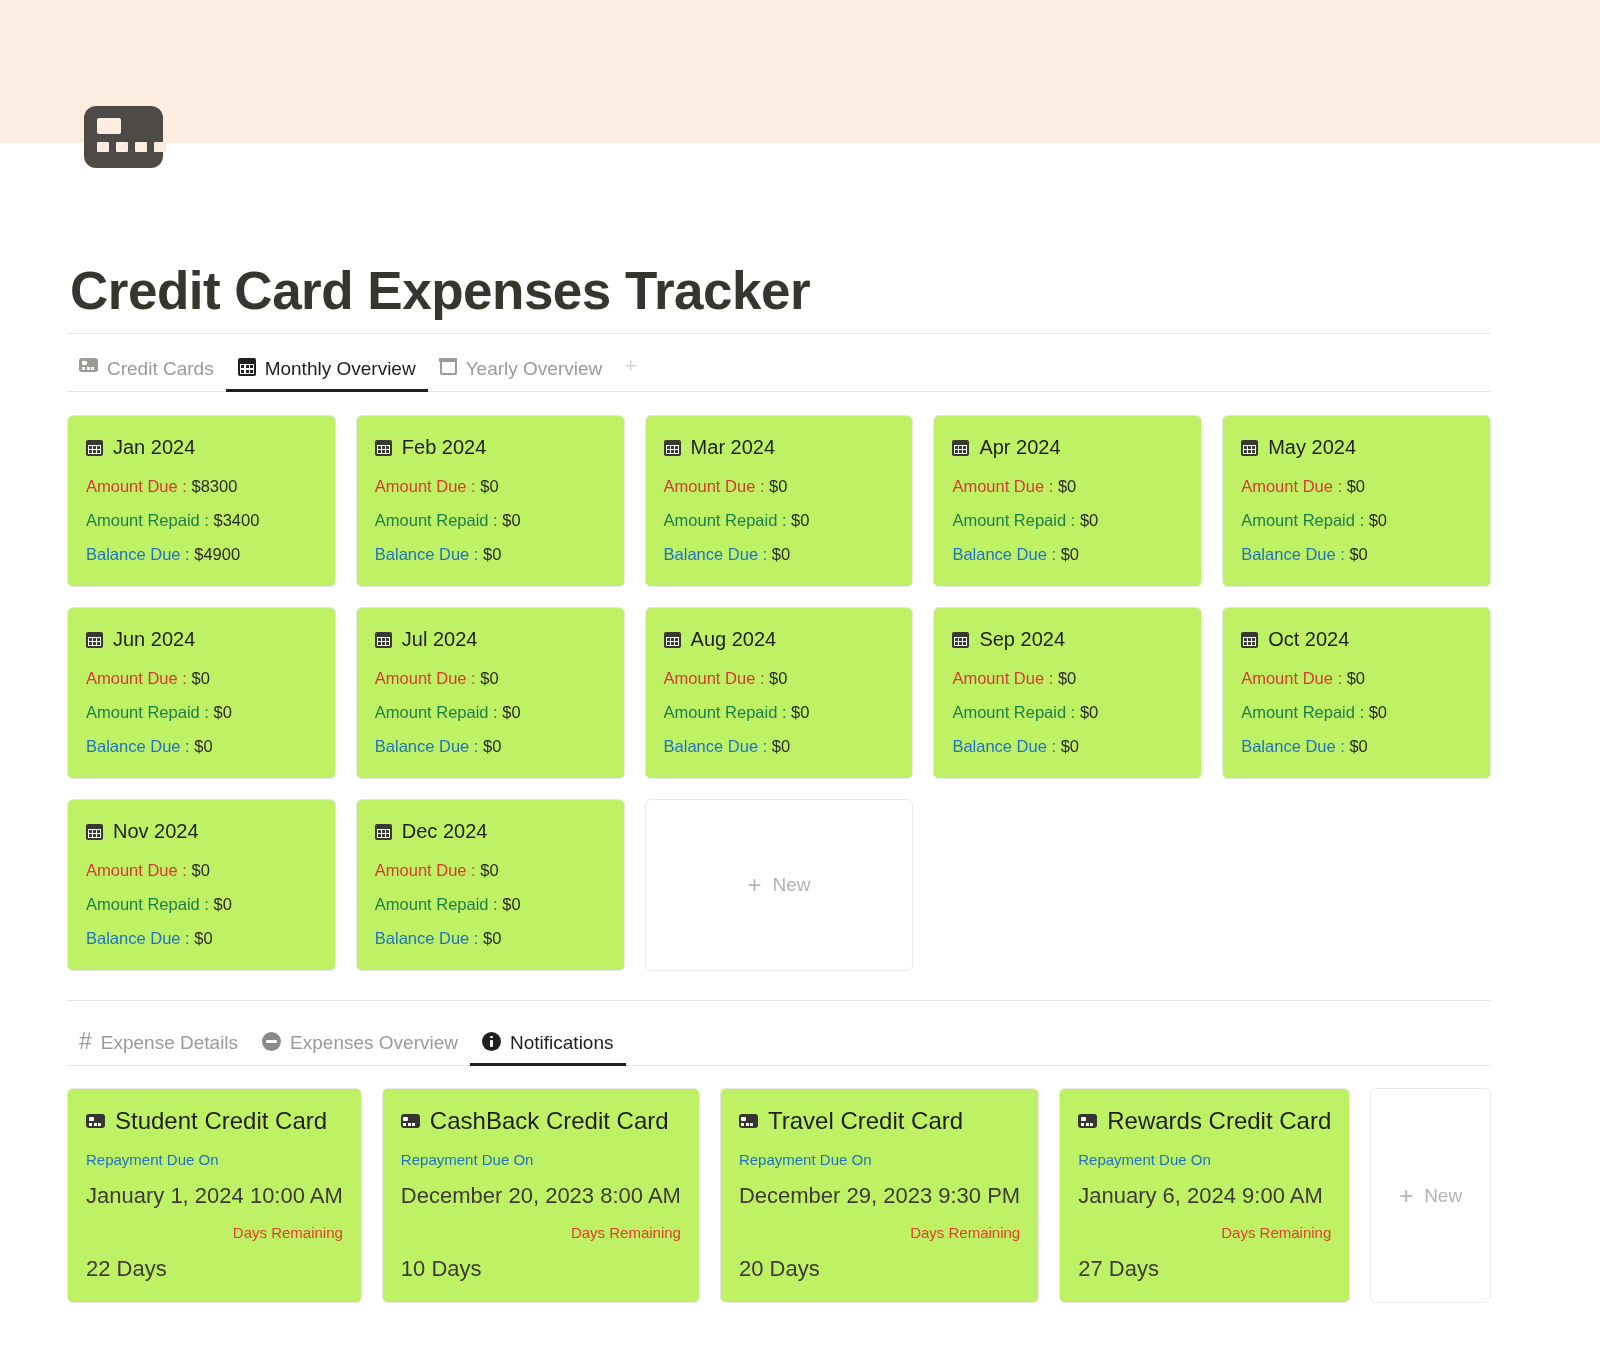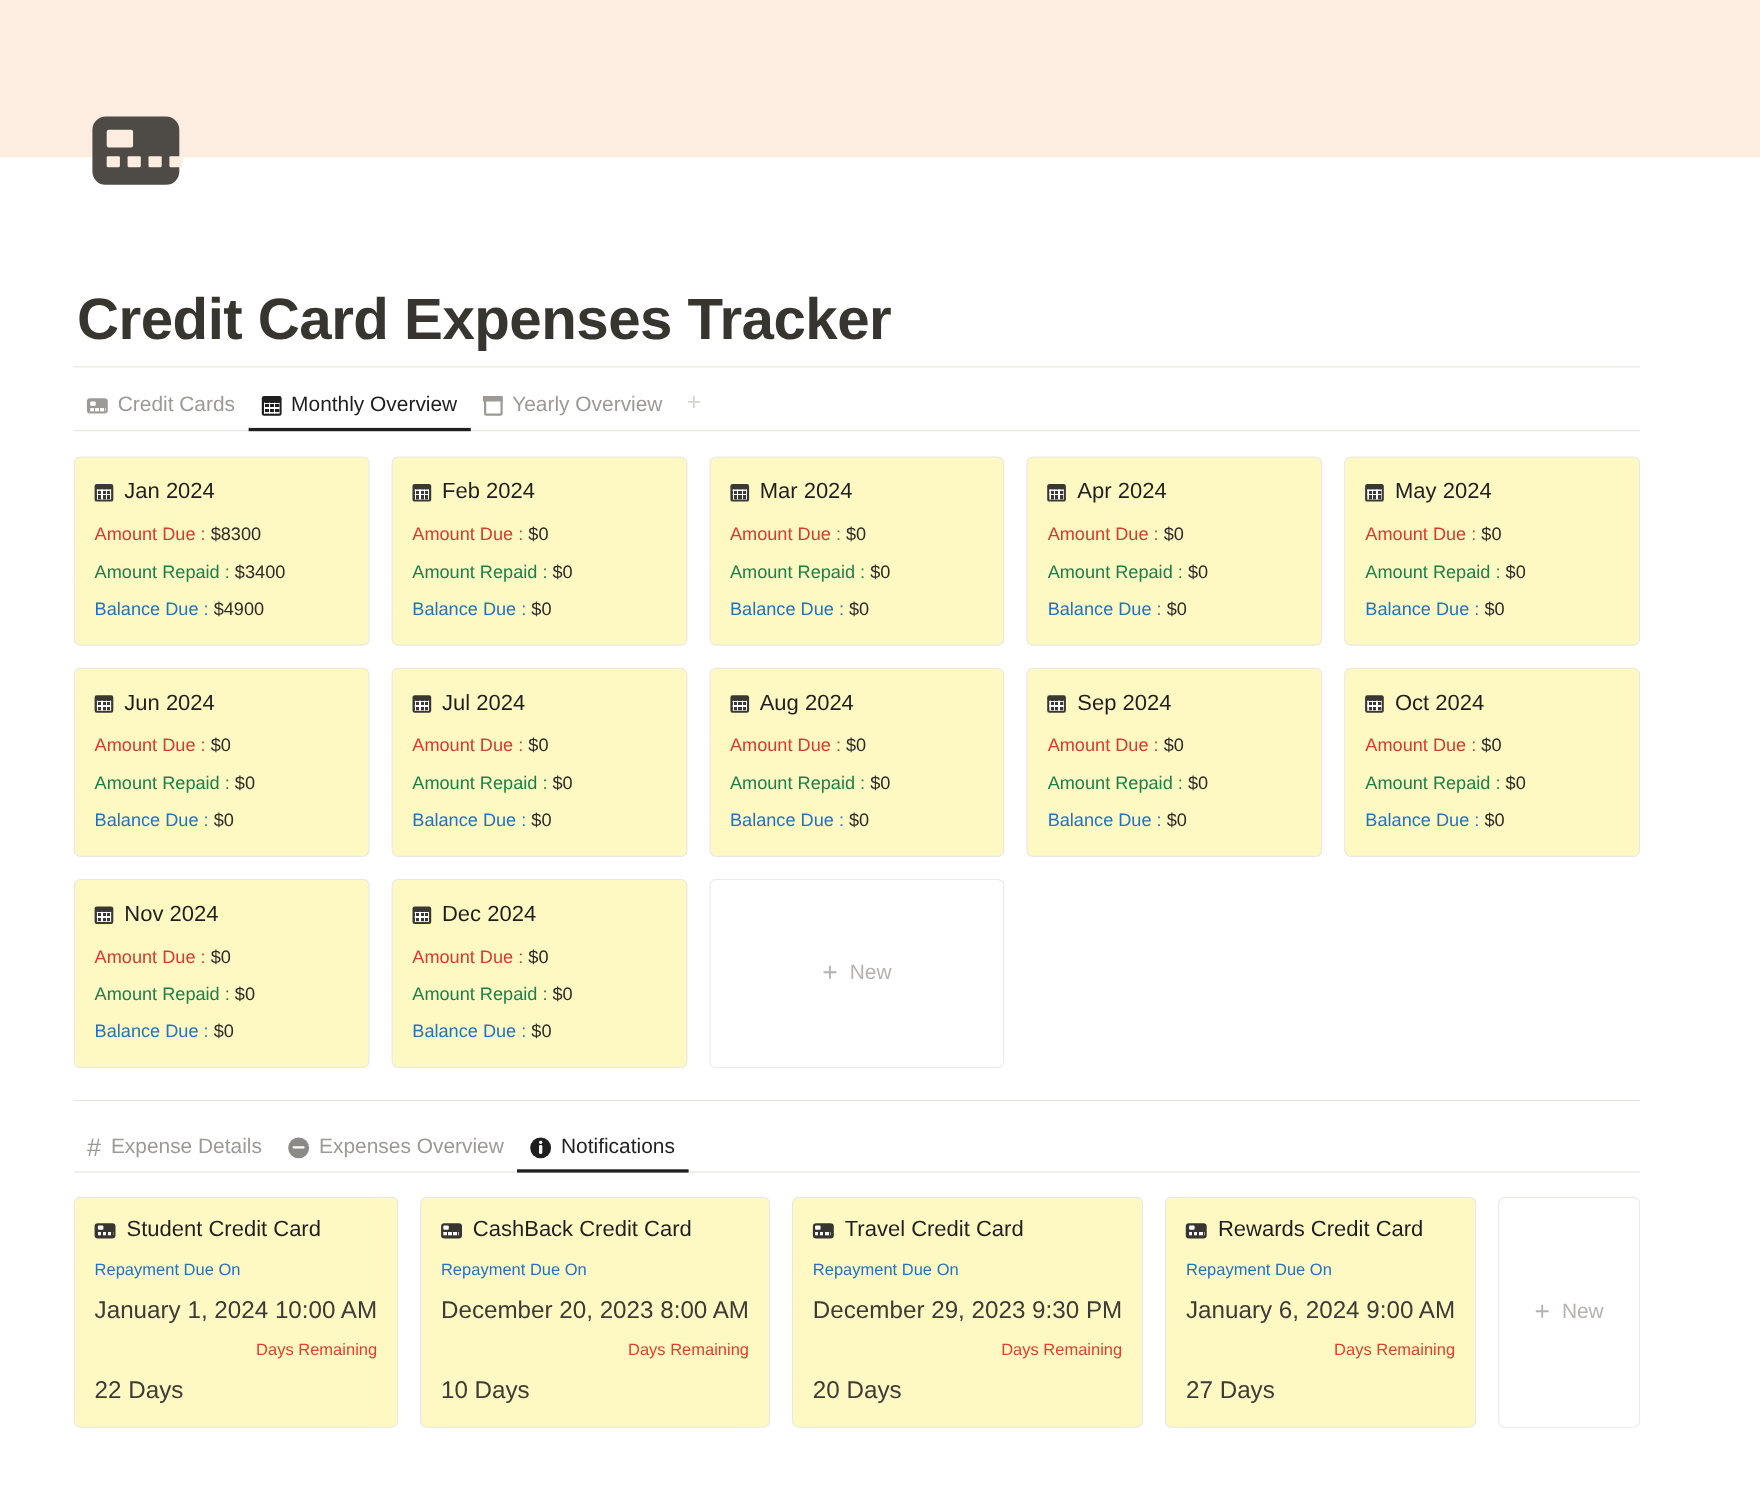--- a/index.html
+++ b/index.html
@@ -79,21 +79,21 @@
     height: 44px;
     border-bottom: 1px solid #e6e4e0;
     display: flex;
     align-items: flex-end;
   }
   .tabbar.top-tabs { top: 348px; }
   .tabbar.bottom-tabs { top: 1022px; }
 
   .tab {
     display: flex;
-    align-items: center;
+    align-items: flex-start;
     gap: 9px;
     padding: 0 12px 11px 12px;
     font-size: 19px;
     color: #9b9a97;
     white-space: nowrap;
     position: relative;
     cursor: pointer;
   }
   .tab.active { color: #1f1f1f; }
   .tab.active::after {
@@ -239,21 +239,21 @@
   }
   .grid.months {
     top: 415px;
     row-gap: 20px;
   }
   .grid.notifications {
     top: 1088px;
   }
 
   .card {
-    background: #fef9c3;
+    background: #bef264;
     border: 1px solid #e8e7e4;
     border-radius: 6px;
     padding: 20px 18px 22px 18px;
     min-height: 164px;
   }
   .card-title {
     display: flex;
     align-items: center;
     gap: 10px;
     font-size: 20px;
@@ -281,21 +281,21 @@
     justify-content: center;
     gap: 11px;
     color: #b5b3af;
     font-size: 19px;
     min-height: 164px;
     cursor: pointer;
   }
   .new-card .plus { font-size: 24px; line-height: 1; font-weight: 300; }
 
   .notif-card { min-height: 182px; padding: 18px 18px 20px 18px; }
-  .notif-card .card-title { margin-bottom: 16px; font-size: 20px; }
+  .notif-card .card-title { margin-bottom: 16px; font-size: 24px; }
   .notif-label {
     font-size: 15px;
     margin-bottom: 15px;
     white-space: nowrap;
   }
   .notif-value {
     font-size: 22px;
     color: #3d3b37;
     margin-bottom: 15px;
     white-space: nowrap;

